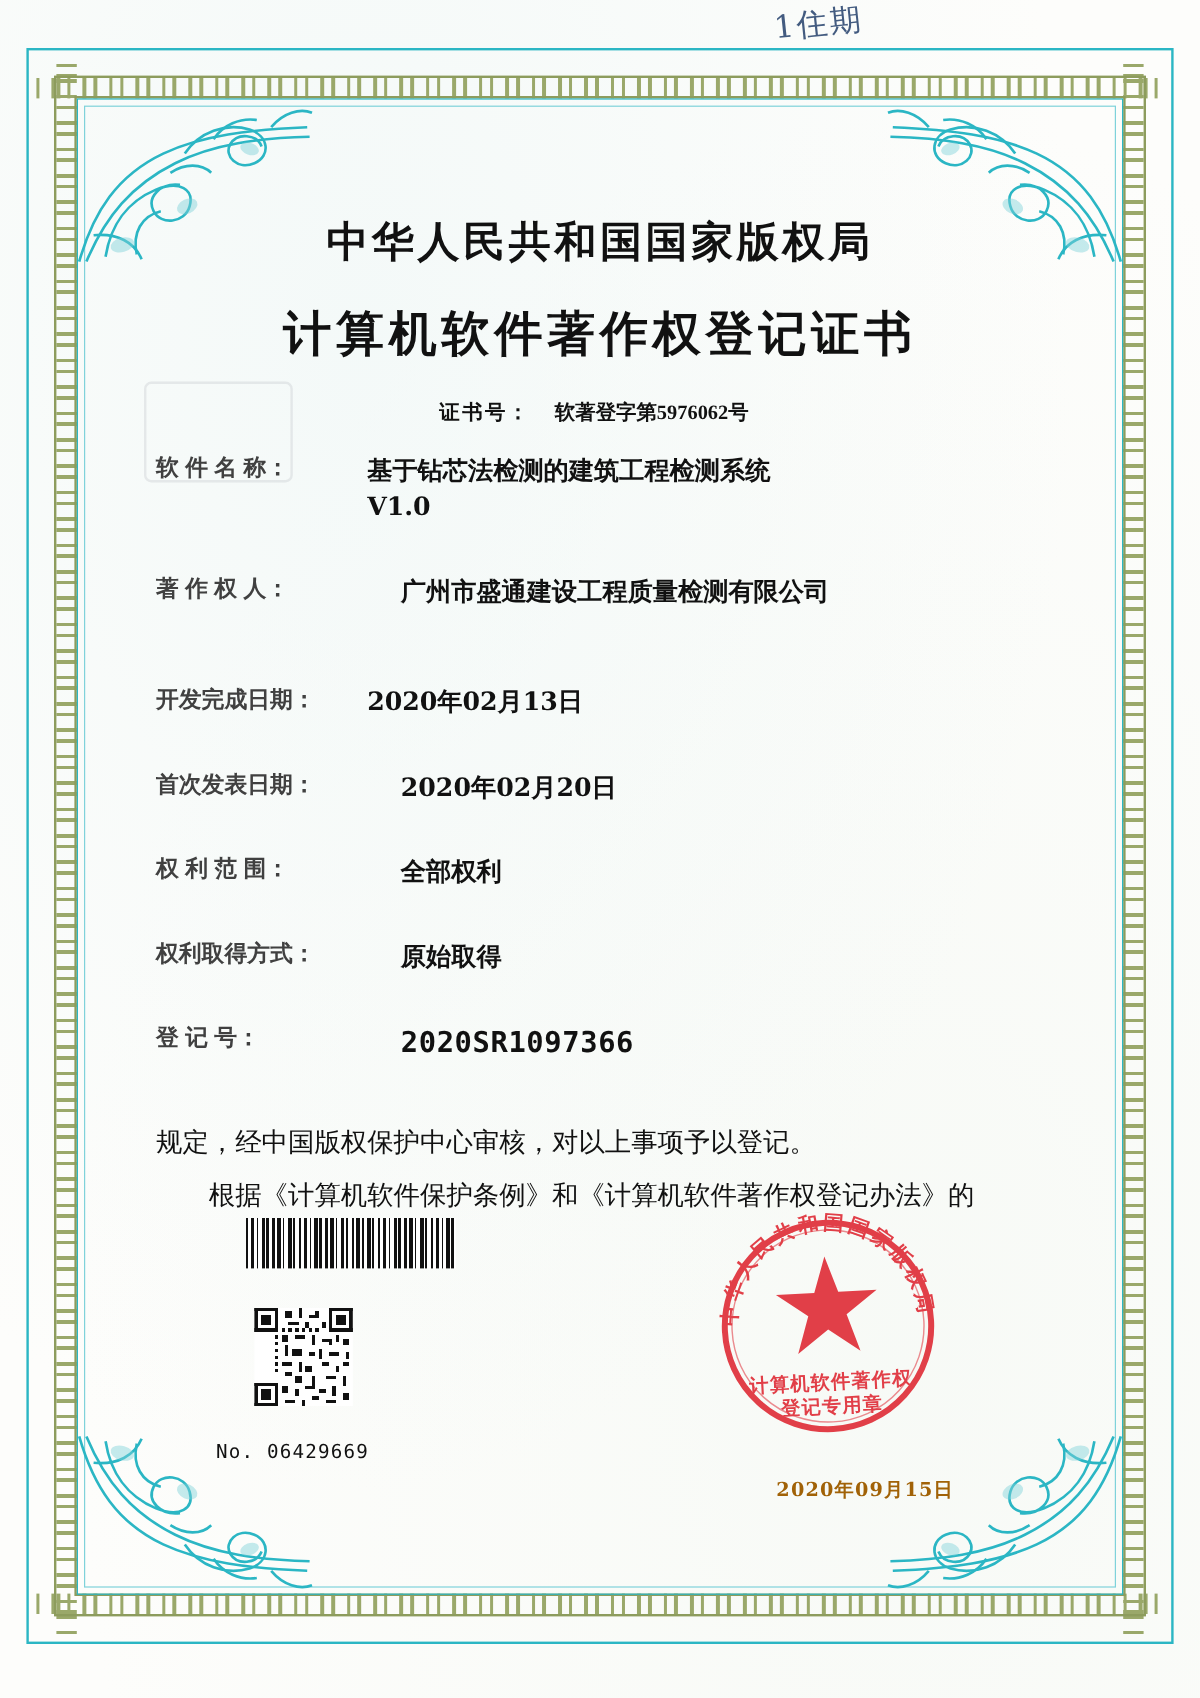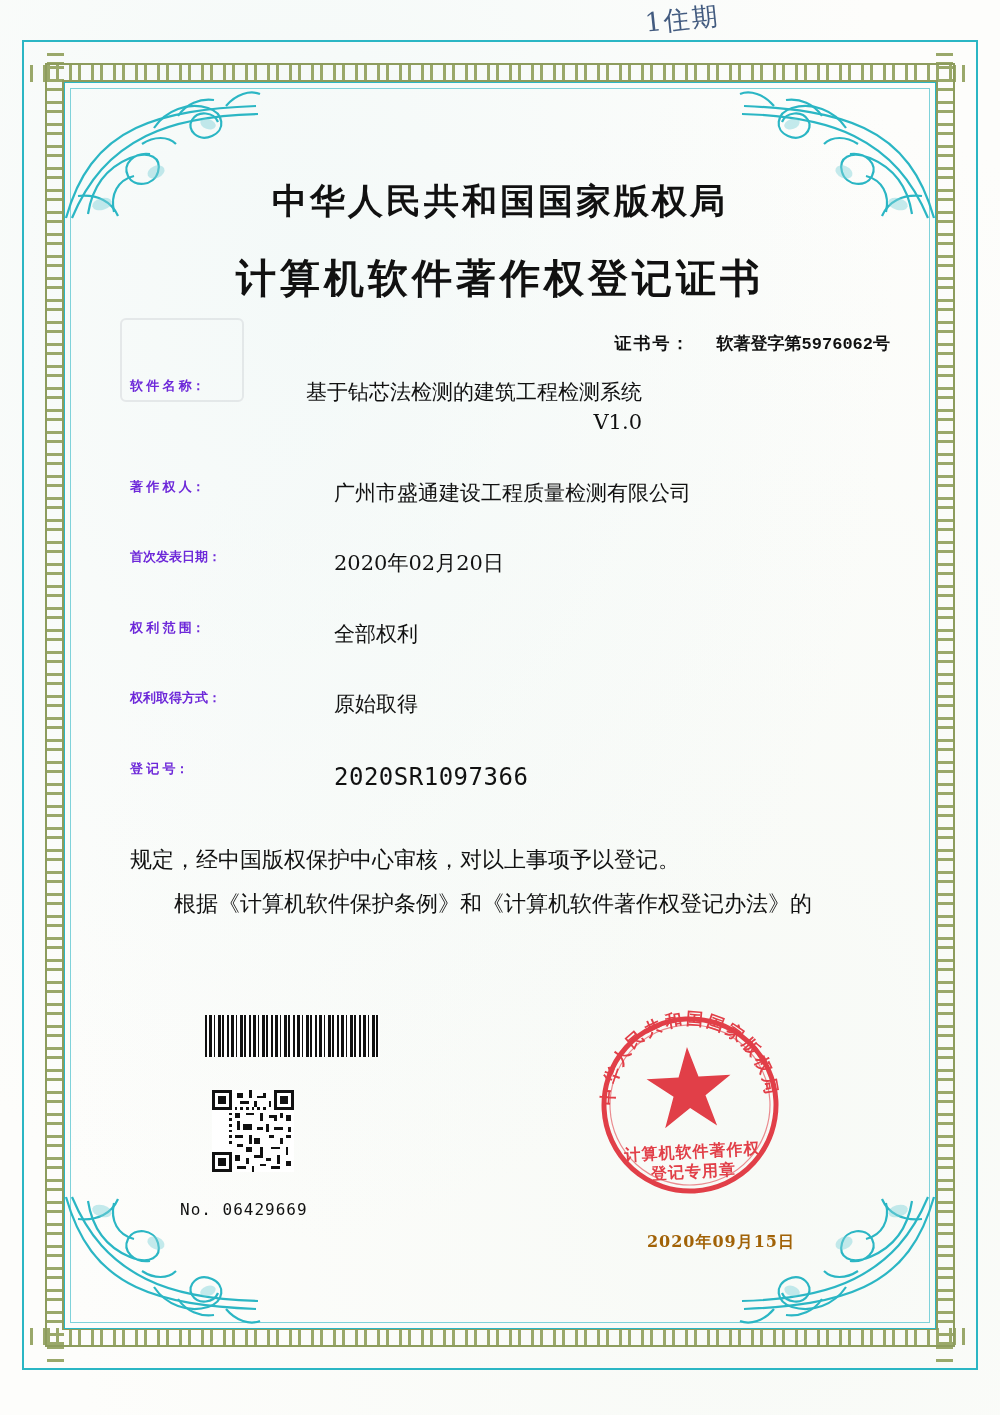--- a/index.html
+++ b/index.html
@@ -158,51 +158,50 @@
     font-family: Liberation Sans, sans-serif;
     font-weight: bold;
     font-size: 40px;
     letter-spacing: 4px;
     color: #111;
     margin-top: 26px;
   }
 
   .cert-no-row {
     margin-top: 26px;
-    text-align: right;
+    text-align: center;
     padding-right: 10px;
     font-size: 17px;
-    font-family: Liberation Mono, monospace;
+    font-family: Liberation Serif, serif;
     color: #111;
   }
   .cert-no-row .label { letter-spacing: 2px; margin-right: 16px; font-weight: bold;}
   .cert-no-row .value { font-weight: bold; letter-spacing: 0px; }
 
   .field {
     display: flex;
     align-items: flex-start;
     margin-top: 22px;
     padding-left: 30px;
   }
   .field .f-label {
     width: 176px;
     flex: 0 0 176px;
-    font-family: Liberation Serif, serif;
+    font-family: Liberation Sans, sans-serif;
     font-weight: bold;
-    font-size: 13px;
-    color: #6d28d9;
+    font-size: 19px;
+    color: #404040;
     white-space: pre;
   }
   .field .f-value {
     font-family: "DejaVu Serif", serif;
-    font-weight: normal;
+    font-weight: bold;
     font-size: 21px;
     color: #111;
     line-height: 1.45;
-    text-align: right;
   }
   .field .f-value.mono {
     font-family: "DejaVu Sans Mono", monospace;
     font-size: 24px;
     letter-spacing: 0.5px;
   }
   .field.gap-big { margin-top: 40px; gap: 28px; }
   .field.gap-huge { margin-top: 62px; }
 
   .statement {
@@ -400,20 +399,24 @@
         <div>基于钻芯法检测的建筑工程检测系统</div>
         <div class="mono">V1.0</div>
       </div>
     </div>
 
     <div class="field gap-big">
       <div class="f-label">著 作 权 人：</div>
       <div class="f-value">广州市盛通建设工程质量检测有限公司</div>
     </div>
 
+    <div class="field gap-huge">
+      <div class="f-label">开发完成日期：</div>
+      <div class="f-value">2020年02月13日</div>
+    </div>
 
     <div class="field gap-big">
       <div class="f-label">首次发表日期：</div>
       <div class="f-value">2020年02月20日</div>
     </div>
 
     <div class="field gap-big">
       <div class="f-label">权 利 范 围：</div>
       <div class="f-value">全部权利</div>
     </div>

